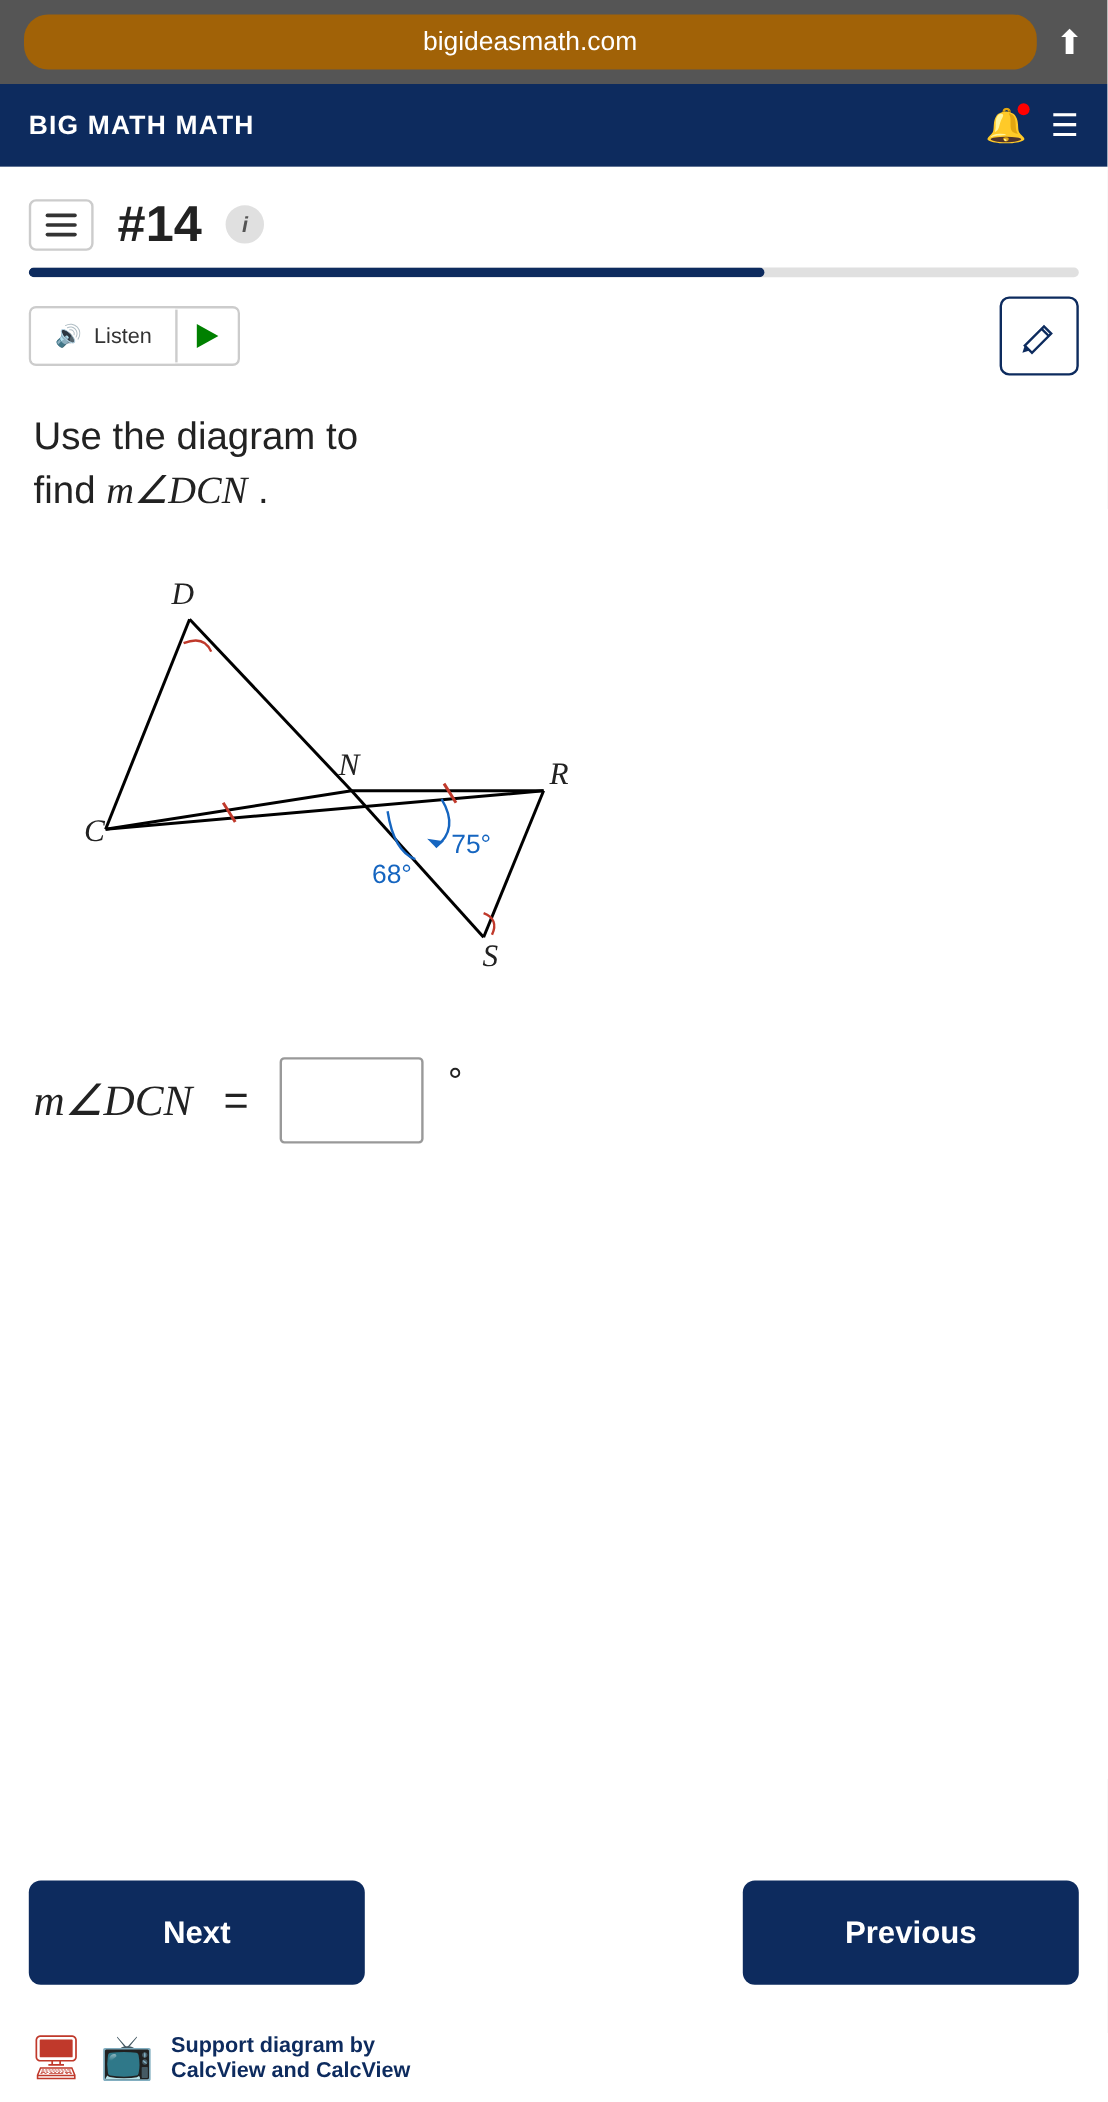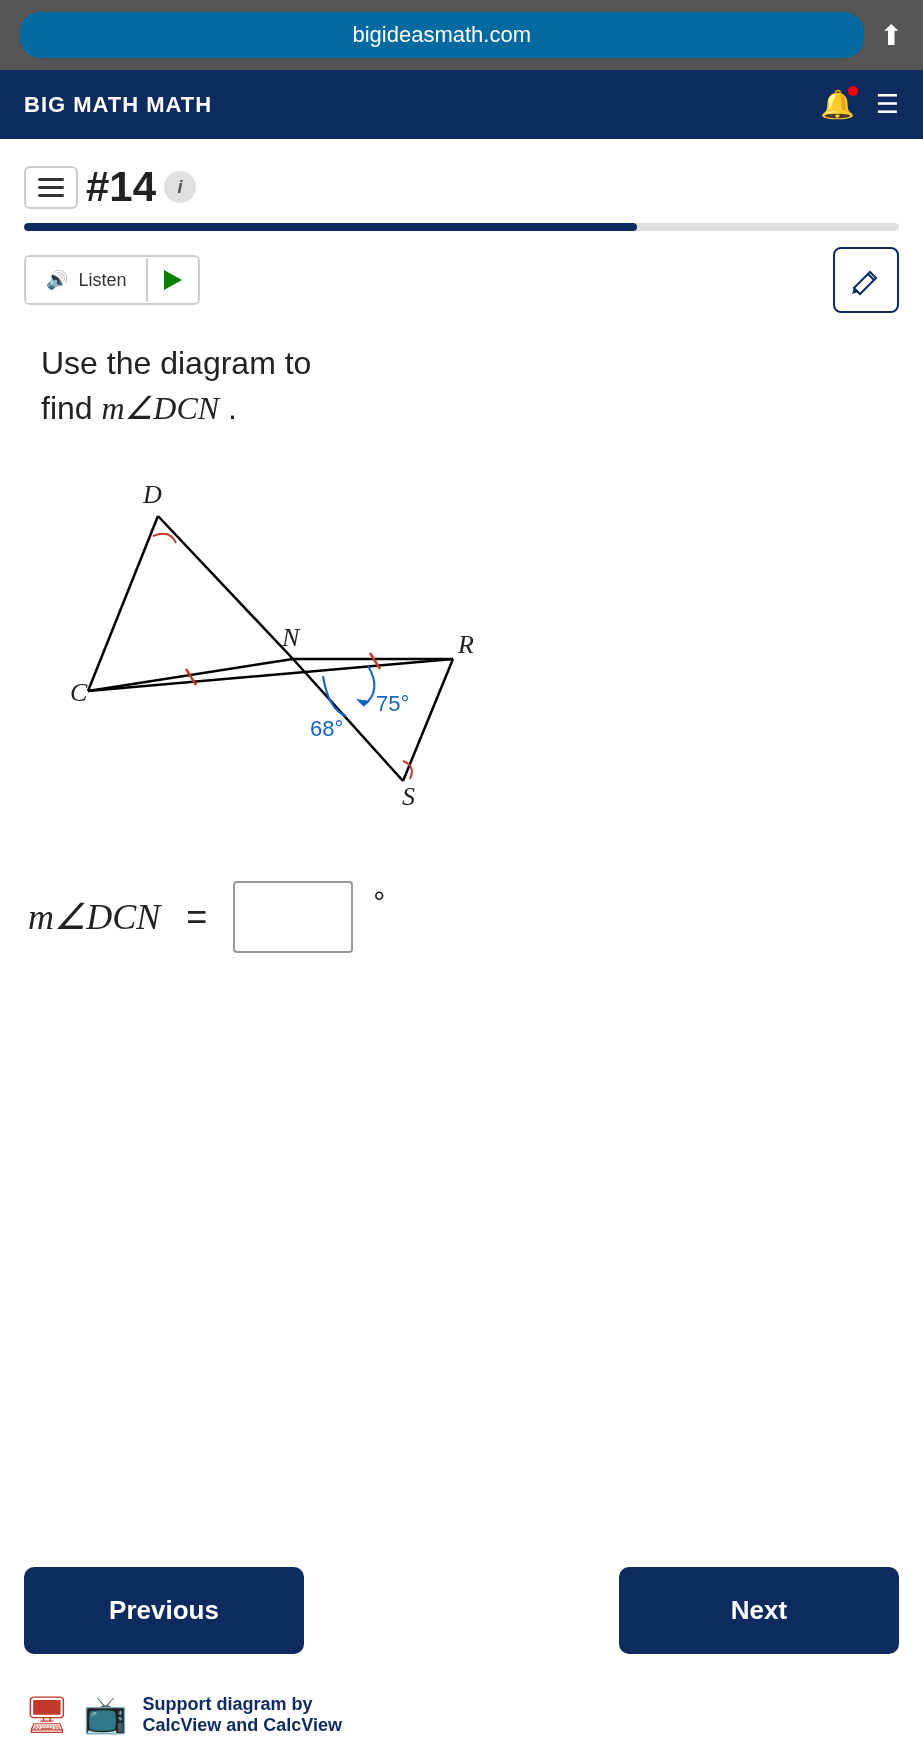--- a/index.html
+++ b/index.html
@@ -15,21 +15,21 @@
 
     
     .browser-bar {
       background: #555;
       padding: 12px 20px;
       display: flex;
       align-items: center;
       justify-content: space-between;
     }
     .browser-url-box {
-      background: #0369a1;
+      background: #a16207;
       border-radius: 20px;
       padding: 10px 30px;
       flex: 1;
       margin-right: 16px;
       text-align: center;
     }
     .browser-url-text {
       color: white;
       font-size: 22px;
     }
@@ -84,21 +84,21 @@
       padding: 0;
       display: flex;
       flex-direction: column;
     }
 
     
     .question-header {
       display: flex;
       align-items: center;
       padding: 24px 24px 12px 24px;
-      gap: 8px;
+      gap: 20px;
     }
     .hamburger-btn {
       border: 2px solid #ccc;
       border-radius: 6px;
       padding: 10px 12px;
       cursor: pointer;
       background: white;
       display: flex;
       flex-direction: column;
       gap: 5px;
@@ -193,21 +193,21 @@
       display: flex;
       align-items: center;
       justify-content: center;
       cursor: pointer;
       background: white;
       font-size: 24px;
     }
 
     
     .question-text {
-      padding: 0 41px;
+      padding: 0 28px;
       font-size: 32px;
       color: #222;
       line-height: 1.4;
       margin-bottom: 30px;
     }
     .math-italic {
       font-style: italic;
       font-family: Georgia, 'Times New Roman', serif;
     }
 
@@ -397,22 +397,22 @@
       <span style="font-style:italic; font-family:Georgia,serif; font-size:36px;">m∠DCN</span>
     </span>
     <span class="answer-equals">=</span>
     <input class="answer-input" type="text" style="">
     <span class="degree-symbol">°</span>
   </div>
 
   <div style="flex:1"></div>
 
   <div class="nav-buttons">
+    <button class="nav-btn">Next</button>
     <button class="nav-btn">Previous</button>
-    <button class="nav-btn">Next</button>
   </div>
 
   <div class="footer">
     <span class="footer-icon">🖥</span>
     <span class="footer-icon">📺</span>
     <div>
       <div style="font-size:18px; color:#0d2b5e; font-weight:600;">Support diagram by</div>
       <div style="font-size:18px; color:#0d2b5e; font-weight:600;">CalcView and CalcView</div>
     </div>
   </div>

